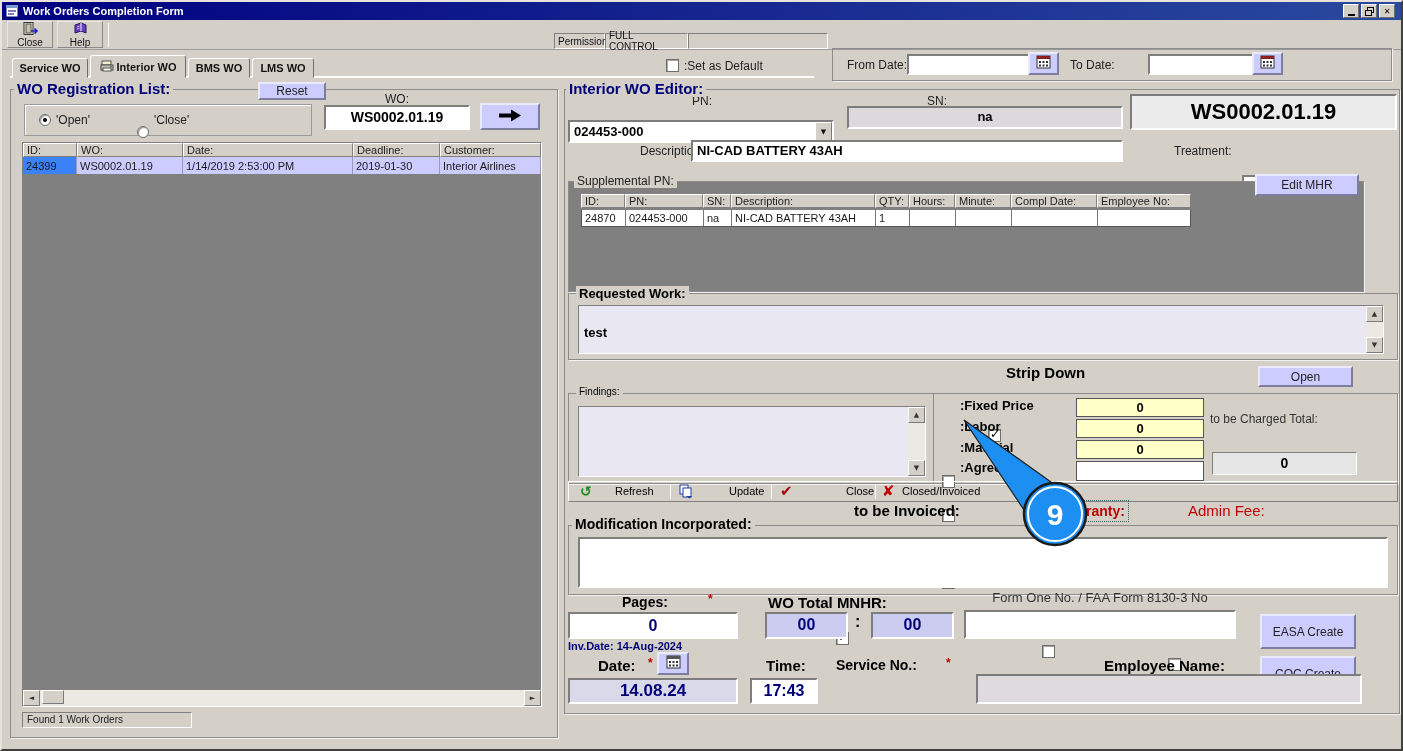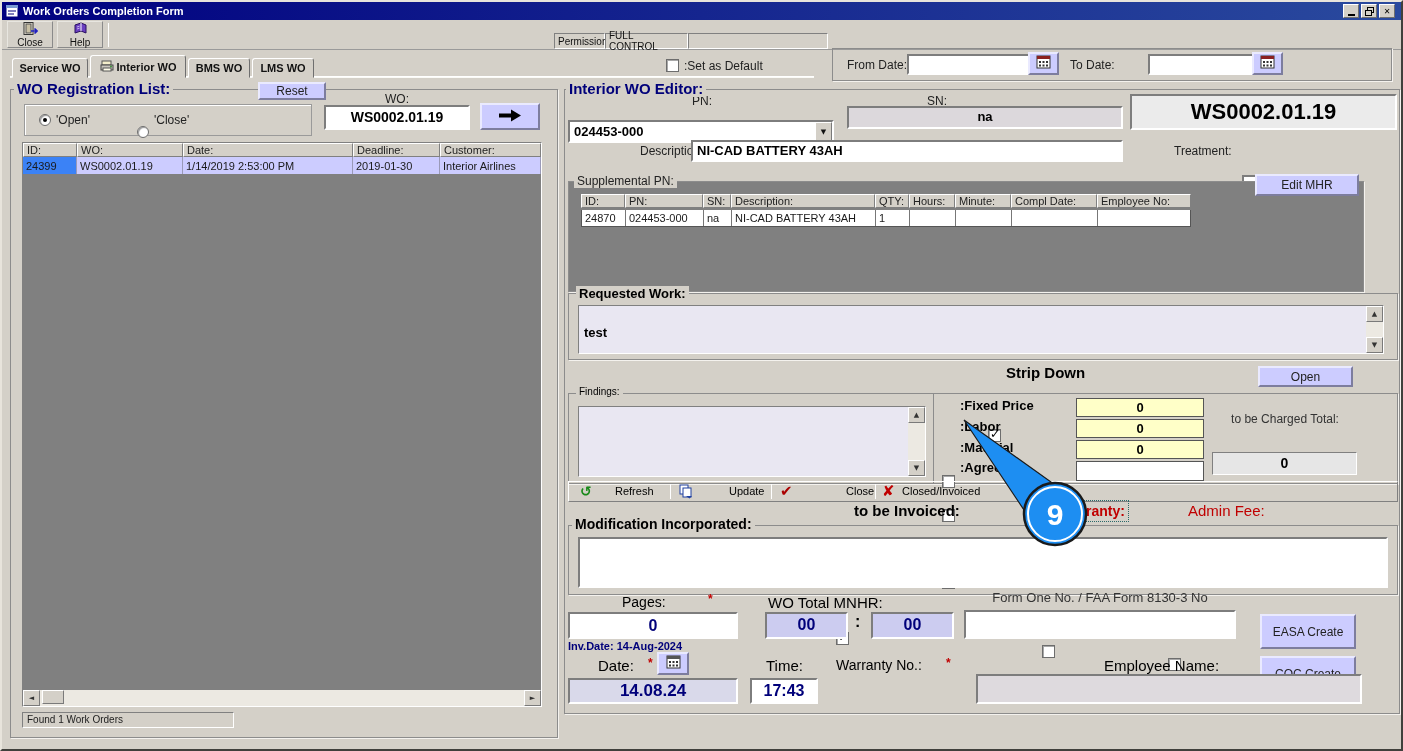--- a/index.html
+++ b/index.html
@@ -54,21 +54,21 @@
          border-right:1px solid #9a9ab8;overflow:hidden;white-space:nowrap}
   
   .sbv{position:absolute;right:0;top:0;bottom:0;width:17px;background:#ece9e2;display:flex;
        flex-direction:column;justify-content:space-between}
   .sbtn{width:17px;height:16px;background:#d4d0c8;border:1px solid;border-color:#fff #7a7a7a #7a7a7a #fff;
         display:flex;align-items:center;justify-content:center;font-size:7px;color:#333}
   .hsb{position:absolute;left:0;right:0;bottom:0;height:16px;background:#ece9e2;display:flex}
   .hthumb{width:22px;height:14px;background:#d4d0c8;border:1px solid;border-color:#fff #7a7a7a #7a7a7a #fff;margin-left:2px}
   .sep-v{width:1px;background:#808080;border-right:1px solid #fff}
   .lbl{font-size:12px;color:#222;white-space:nowrap}
-  .boldlbl{font-size:14px;font-weight:normal;color:#000;white-space:nowrap}
+  .boldlbl{font-size:14px;font-weight:bold;color:#000;white-space:nowrap}
   .redstar{color:#c00000;font-size:12px;font-weight:bold}
   .navyval{color:#00007a;font-weight:bold;text-align:center}
 </style>
 </head>
 <body>
 
 <div id="app">
 
   <div class="abs titlebar">
     <span class="abs" style="left:3px;top:2px">
@@ -207,21 +207,21 @@
       <div class="dcell" style="width:170px;background:#ccccff">1/14/2019 2:53:00 PM</div>
       <div class="dcell" style="width:87px;background:#ccccff">2019-01-30</div>
       <div class="dcell" style="width:101px;background:#ccccff">Interior Airlines</div>
     </div>
     <div class="hsb">
       <div class="sbtn glyph">◄</div>
       <div class="hthumb"></div>
       <div class="sbtn glyph" style="margin-left:auto">►</div>
     </div>
   </div>
-  <div class="abs sunken1" style="left:20px;top:710px;width:212px;height:16px;font-size:10px;color:#222;padding:1px 4px;background:#d4d0c8">Found 1 Work Orders</div>
+  <div class="abs sunken1" style="left:20px;top:710px;width:170px;height:16px;font-size:10px;color:#222;padding:1px 4px;background:#d4d0c8">Found 1 Work Orders</div>
 
   <div class="abs group" style="left:562px;top:87px;width:836px;height:625px"></div>
   <div class="abs navyhead" style="left:564px;top:78px">Interior WO Editor:</div>
 
   <div class="abs lbl" style="left:690px;top:92px">PN:</div>
   <div class="abs combo" style="left:566px;top:105px;width:266px;height:23px">
     <span style="position:absolute;left:4px;top:2px;font-size:13px;font-weight:bold">024453-000</span>
     <div class="combo-btn">
         <span class="glyph">▼</span>
       </div>
@@ -301,21 +301,21 @@
   <div class="abs yellowbox" style="left:1074px;top:417px;width:128px;height:19px">0</div>
 
   <div class="abs checkbox" style="left:940px;top:441px"></div>
   <div class="abs" style="left:958px;top:438px;font-size:13px;font-weight:bold">:Material</div>
   <div class="abs yellowbox" style="left:1074px;top:438px;width:128px;height:19px">0</div>
 
   <div class="abs checkbox checked" style="left:940px;top:461px"></div>
   <div class="abs" style="left:958px;top:458px;font-size:13px;font-weight:bold">:Agreed</div>
   <div class="abs yellowbox" style="left:1074px;top:459px;width:128px;height:20px;background:#fff"></div>
 
-  <div class="abs" style="left:1208px;top:410px;width:150px;text-align:center;font-size:12px;color:#333">to be Charged Total:</div>
+  <div class="abs" style="left:1208px;top:410px;width:150px;text-align:left;font-size:12px;color:#333">to be Charged Total:</div>
   <div class="abs sunken1" style="left:1210px;top:450px;width:145px;height:23px;background:#e6e6e6;text-align:center;font-size:14px;font-weight:bold;line-height:21px">0</div>
 
   <div class="abs raised1" style="left:566px;top:479px;width:830px;height:21px">
     <span class="abs glyph" style="left:11px;top:1px;color:#1a8a1a;font-size:14px;font-weight:bold">↺</span>
     <span class="abs" style="left:46px;top:3px;font-size:11px">Refresh</span>
     <span class="abs sep-v" style="left:101px;top:2px;height:15px"></span>
     <span class="abs" style="left:110px;top:2px"><svg width="15" height="15">
           <rect x="1" y="1" width="8" height="9" fill="#fff" stroke="#2040a0"></rect>
           <rect x="4" y="4" width="8" height="9" fill="#fff" stroke="#2040a0"></rect>
           <path d="M7 12 L13 12 L10.5 14.5 Z" fill="#2040a0"></path>
@@ -370,21 +370,21 @@
             <rect x="10" y="6" width="2" height="2"></rect>
             <rect x="3" y="9.5" width="2" height="2"></rect>
             <rect x="6.5" y="9.5" width="2" height="2"></rect>
             <rect x="10" y="9.5" width="2" height="2"></rect>
           </g>
         </svg></span>
   </div>
   <div class="abs sunken navyval" style="left:566px;top:676px;width:170px;height:26px;background:#d9d9ea;font-size:17px;line-height:21px">14.08.24</div>
   <div class="abs boldlbl" style="left:764px;top:655px;font-size:15px">Time:</div>
   <div class="abs field navyval" style="left:748px;top:676px;width:68px;height:26px;font-size:16px;line-height:21px">17:43</div>
-  <div class="abs boldlbl" style="left:834px;top:655px">Warranty No.:</div>
+  <div class="abs boldlbl" style="left:834px;top:655px">Service No.:</div>
   <div class="abs redstar" style="left:944px;top:654px">*</div>
 
   <div class="abs boldlbl" style="left:1102px;top:655px;font-size:15px">Employee Name:</div>
   <div class="abs sunken" style="left:974px;top:672px;width:386px;height:30px;background:#dedade;font-size:13px;padding:5px"></div>
 
   <svg class="abs" style="left:930px;top:395px;pointer-events:none;z-index:9" width="170" height="160">
     <polygon points="32,23 106,134 140,100" fill="#1d8ef2" stroke="#1a1a1a" stroke-width="1.2"></polygon>
     <circle cx="123" cy="117" r="31" fill="#1d8ef2" stroke="#1a1a1a" stroke-width="2.5"></circle>
     <circle cx="123" cy="117" r="27" fill="none" stroke="#ffffff" stroke-width="2"></circle>
     <text x="123" y="128" text-anchor="middle" font-size="30" font-weight="bold" fill="#ffffff" font-family="Liberation Sans, sans-serif">9</text>

